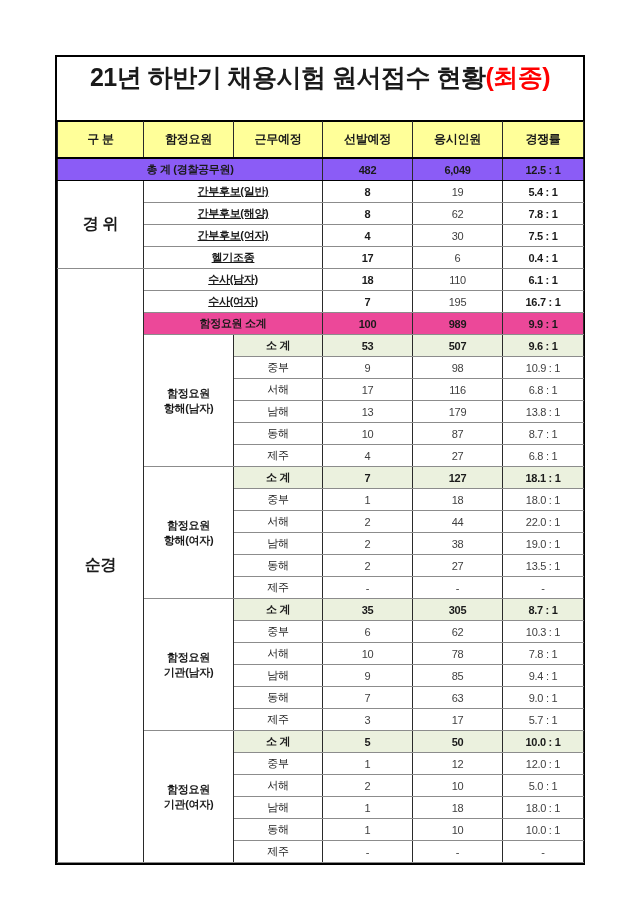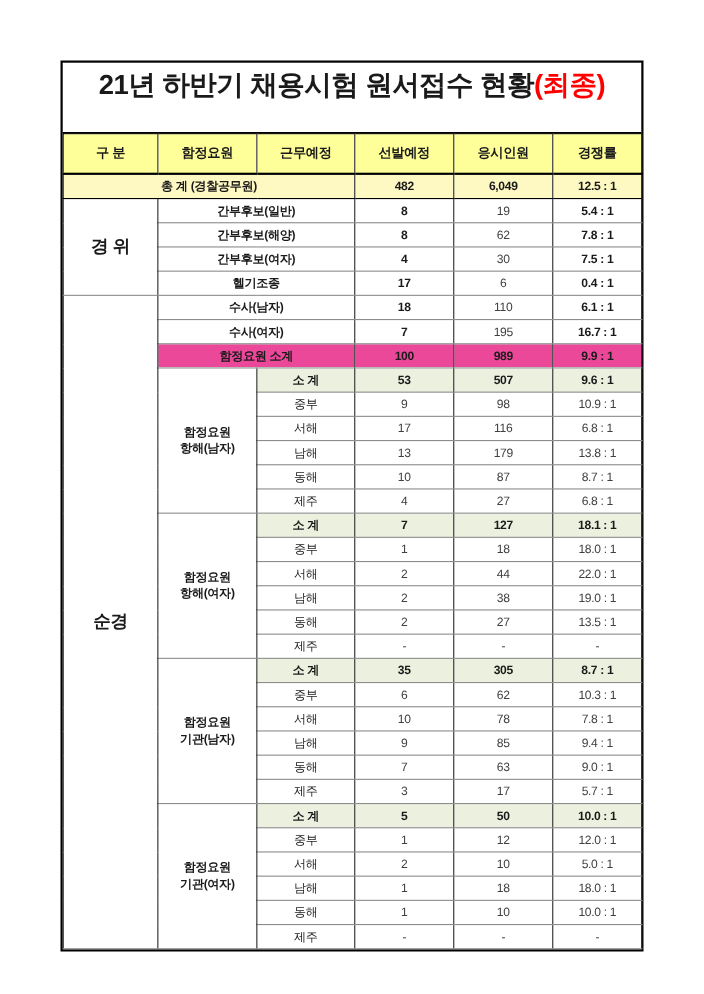--- a/index.html
+++ b/index.html
@@ -7,24 +7,24 @@
   .doc{position:absolute;left:55px;top:55px;width:526px;border:2px solid #000;background:#fff;}
   .titlebox{height:64px;text-align:center;border-bottom:1px solid #000;box-sizing:border-box;padding-top:5px;}
   .title{font-size:25px;font-weight:bold;color:#1a1a1a;letter-spacing:-0.5px;line-height:1.2;}
   .title .red{color:#ff0000;}
   .subtitle{font-size:12.5px;font-weight:bold;color:#1a1a1a;margin-top:2px;letter-spacing:-0.3px;}
   table{border-collapse:collapse;table-layout:fixed;width:100%;}
   th,td{border:1px solid #2a2a2a;border-top:1px solid #8c8c8c;border-bottom:1px solid #8c8c8c;
         text-align:center;vertical-align:middle;padding:0;height:21px;font-size:11px;color:#1a1a1a;
         overflow:hidden;letter-spacing:-0.3px;}
   th{background:#ffff99;font-weight:bold;height:35px;font-size:12px;border-top:1px solid #000;border-bottom:2px solid #000;margin-left:48px;}
-  tr.total td{background:#fef9c3;font-weight:bold;border-top:1px solid #000;border-bottom:1px solid #000;}
+  tr.total td{background:#8b5cf6;font-weight:bold;border-top:1px solid #000;border-bottom:1px solid #000;}
   tr.sec td{border-top:1px solid #111;}
   td.group{font-weight:bold;font-size:16px;}
-  td.field{font-weight:bold;}
+  td.field{font-weight:bold;text-decoration:underline;}
   td.unit{font-weight:bold;line-height:1.3;}
   td.b{font-weight:bold;}
   td.num{font-weight:normal;color:#404040;}
   td.area{font-weight:normal;color:#222;}
   td.blue{background:#ec4899;font-weight:bold;border-top:1px solid #111;}
   td.green{background:#ebf1de;font-weight:bold;border-top:1px solid #111;margin-left:22px;}
 </style>
 </head>
 <body>
 

